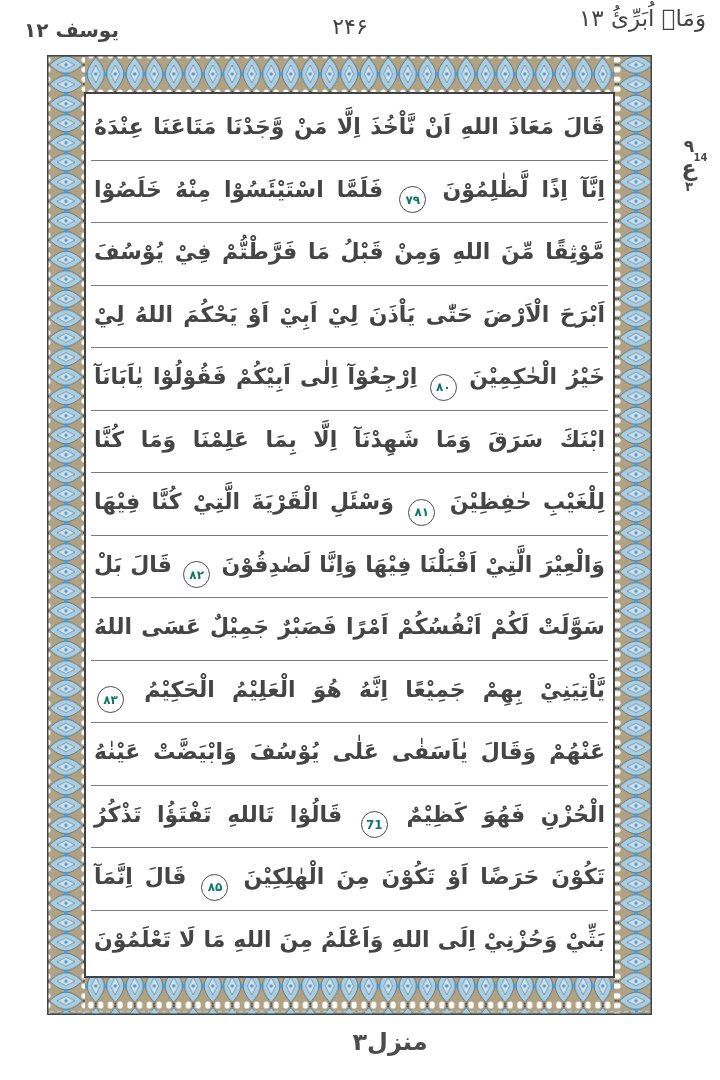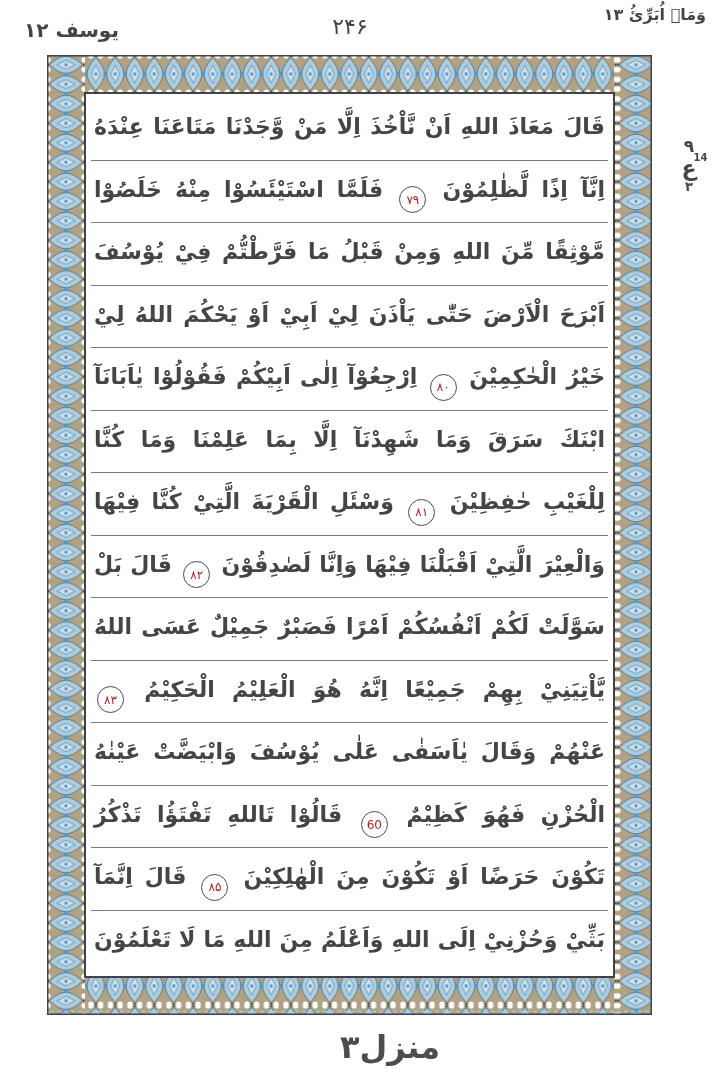--- a/index.html
+++ b/index.html
@@ -8,53 +8,53 @@
   }
   html,body{margin:0;padding:0;background:#e8e8e8;}
   .page{
     position:relative;width:720px;height:1080px;background:var(--paper);
     font-family:"DejaVu Sans",sans-serif;overflow:hidden;margin:0 auto;padding-left:10px;
   }
   
   .hdr{position:absolute;color:var(--ink);white-space:nowrap;}
   .hdr-left{left:34px;top:18px;font-size:20px;font-weight:bold;}
   .hdr-center{left:300px;top:14px;width:120px;text-align:center;font-size:22px;font-weight:normal;letter-spacing:3px;}
-  .hdr-right{right:14px;top:5px;font-size:16px;font-weight:bold;}
+  .hdr-right{right:14px;top:5px;font-size:23px;font-weight:normal;}
   
   .frame{position:absolute;left:57px;top:55px;}
   
   .text-area{
     position:absolute;left:101px;top:98px;width:517px;height:874px;
     display:flex;flex-direction:column;direction:rtl;
   }
   .qline{
     flex:1;display:block;text-align:justify;text-align-last:justify;
     font-size:22px;font-weight:bold;color:var(--ink);line-height:57px;
     overflow:hidden;padding:0 3px;
   }
   .qline + .qline{border-top:1px solid var(--rule);}
   .ayah{
     display:inline-flex;align-items:center;justify-content:center;
     width:25px;height:25px;border:1.5px solid #4a4a4a;border-radius:50%;
-    font-size:12px;font-weight:normal;margin:0 3px;vertical-align:-7px;
-    background:#fff;line-height:1;color:#b91c1c;
+    font-size:12px;font-weight:bold;margin:0 3px;vertical-align:-7px;
+    background:#fff;line-height:1;color:#0f766e;
   }
   
   .ruku{
     position:absolute;left:684px;top:138px;width:30px;text-align:center;
     color:#474747;direction:rtl;line-height:1.05;
   }
   .ruku .r-top{font-size:17px;font-weight:bold;display:block;}
   .ruku .r-ain{font-size:22px;font-weight:bold;display:inline-block;position:relative;margin-top:1px;}
   .ruku .r-count{position:absolute;top:-4px;right:-11px;font-size:10px;font-weight:bold;}
   .ruku .r-bottom{font-size:13px;font-weight:bold;display:block;margin-top:0px;}
   
   .footer{
     position:absolute;left:330px;top:1028px;width:140px;text-align:center;
-    font-size:32px;color:#4d4d4d;font-weight:bold;
+    font-size:24px;color:#4d4d4d;font-weight:bold;
   }
 </style>
 </head>
 <body>
 
 <div class="page">
 
   <span class="hdr hdr-left">يوسف ۱۲</span>
   <span class="hdr hdr-center">۲۴۶</span>
   <span class="hdr hdr-right">وَمَاۤ اُبَرِّئُ ۱۳</span>
@@ -104,21 +104,21 @@
       <div class="qline"><span>اِنَّآ اِذًا لَّظٰلِمُوْنَ</span> <span class="ayah">۷۹</span> <span>فَلَمَّا اسْتَيْئَسُوْا مِنْهُ خَلَصُوْا نَجِيًّا</span> </div>
       <div class="qline"><span>مَّوْثِقًا مِّنَ اللهِ وَمِنْ قَبْلُ مَا فَرَّطْتُّمْ فِيْ يُوْسُفَ فَلَنْ</span> </div>
       <div class="qline"><span>اَبْرَحَ الْاَرْضَ حَتّٰى يَاْذَنَ لِيْ اَبِيْ اَوْ يَحْكُمَ اللهُ لِيْ وَهُوَ</span> </div>
       <div class="qline"><span>خَيْرُ الْحٰكِمِيْنَ</span> <span class="ayah">۸۰</span> <span>اِرْجِعُوْآ اِلٰى اَبِيْكُمْ فَقُوْلُوْا يٰاَبَانَآ اِنَّ</span> </div>
       <div class="qline"><span>ابْنَكَ سَرَقَ وَمَا شَهِدْنَآ اِلَّا بِمَا عَلِمْنَا وَمَا كُنَّا</span> </div>
       <div class="qline"><span>لِلْغَيْبِ حٰفِظِيْنَ</span> <span class="ayah">۸۱</span> <span>وَسْئَلِ الْقَرْيَةَ الَّتِيْ كُنَّا فِيْهَا</span> </div>
       <div class="qline"><span>وَالْعِيْرَ الَّتِيْ اَقْبَلْنَا فِيْهَا وَاِنَّا لَصٰدِقُوْنَ</span> <span class="ayah">۸۲</span> <span>قَالَ بَلْ</span> </div>
       <div class="qline"><span>سَوَّلَتْ لَكُمْ اَنْفُسُكُمْ اَمْرًا فَصَبْرٌ جَمِيْلٌ عَسَى اللهُ اَنْ</span> </div>
       <div class="qline"><span>يَّاْتِيَنِيْ بِهِمْ جَمِيْعًا اِنَّهُ هُوَ الْعَلِيْمُ الْحَكِيْمُ</span> <span class="ayah">۸۳</span>  </div>
       <div class="qline"><span>عَنْهُمْ وَقَالَ يٰاَسَفٰى عَلٰى يُوْسُفَ وَابْيَضَّتْ عَيْنٰهُ مِنَ</span> </div>
-      <div class="qline"><span>الْحُزْنِ فَهُوَ كَظِيْمٌ</span> <span class="ayah">60</span> <span>قَالُوْا تَاللهِ تَفْتَؤُا تَذْكُرُ يُوْسُفَ حَتّٰى</span> </div>
+      <div class="qline"><span>الْحُزْنِ فَهُوَ كَظِيْمٌ</span> <span class="ayah">71</span> <span>قَالُوْا تَاللهِ تَفْتَؤُا تَذْكُرُ يُوْسُفَ حَتّٰى</span> </div>
       <div class="qline"><span>تَكُوْنَ حَرَضًا اَوْ تَكُوْنَ مِنَ الْهٰلِكِيْنَ</span> <span class="ayah">۸۵</span> <span>قَالَ اِنَّمَآ اَشْكُوْا</span> </div>
       <div class="qline"><span>بَثِّيْ وَحُزْنِيْ اِلَى اللهِ وَاَعْلَمُ مِنَ اللهِ مَا لَا تَعْلَمُوْنَ</span>  </div>
     </div>
 
   <div class="ruku">
     <span class="r-top">۹</span>
     <span class="r-ain"><span>ع</span><span class="r-count">14</span></span>
     <span class="r-bottom">۳</span>
   </div>
 

